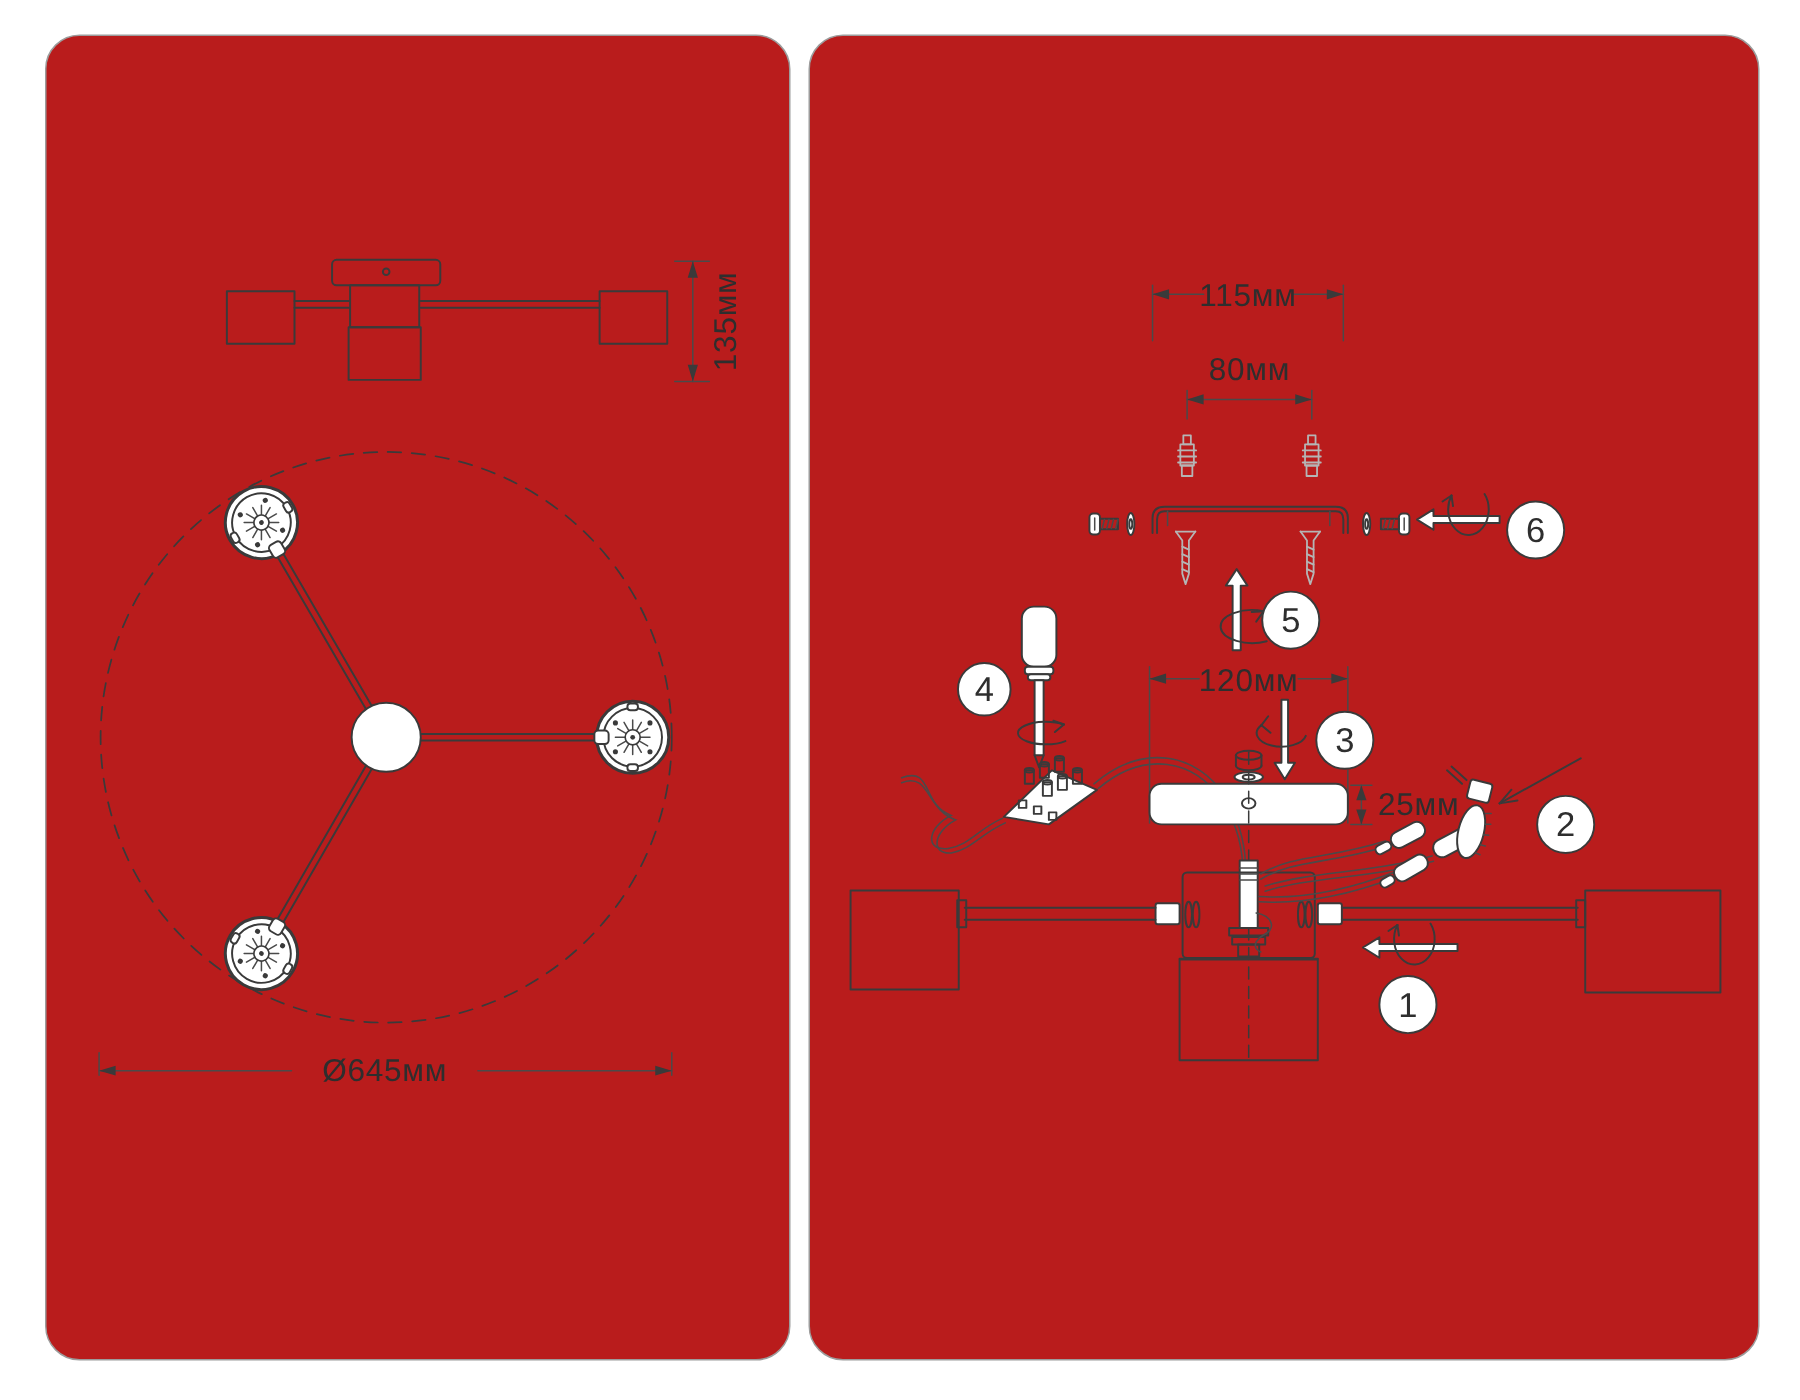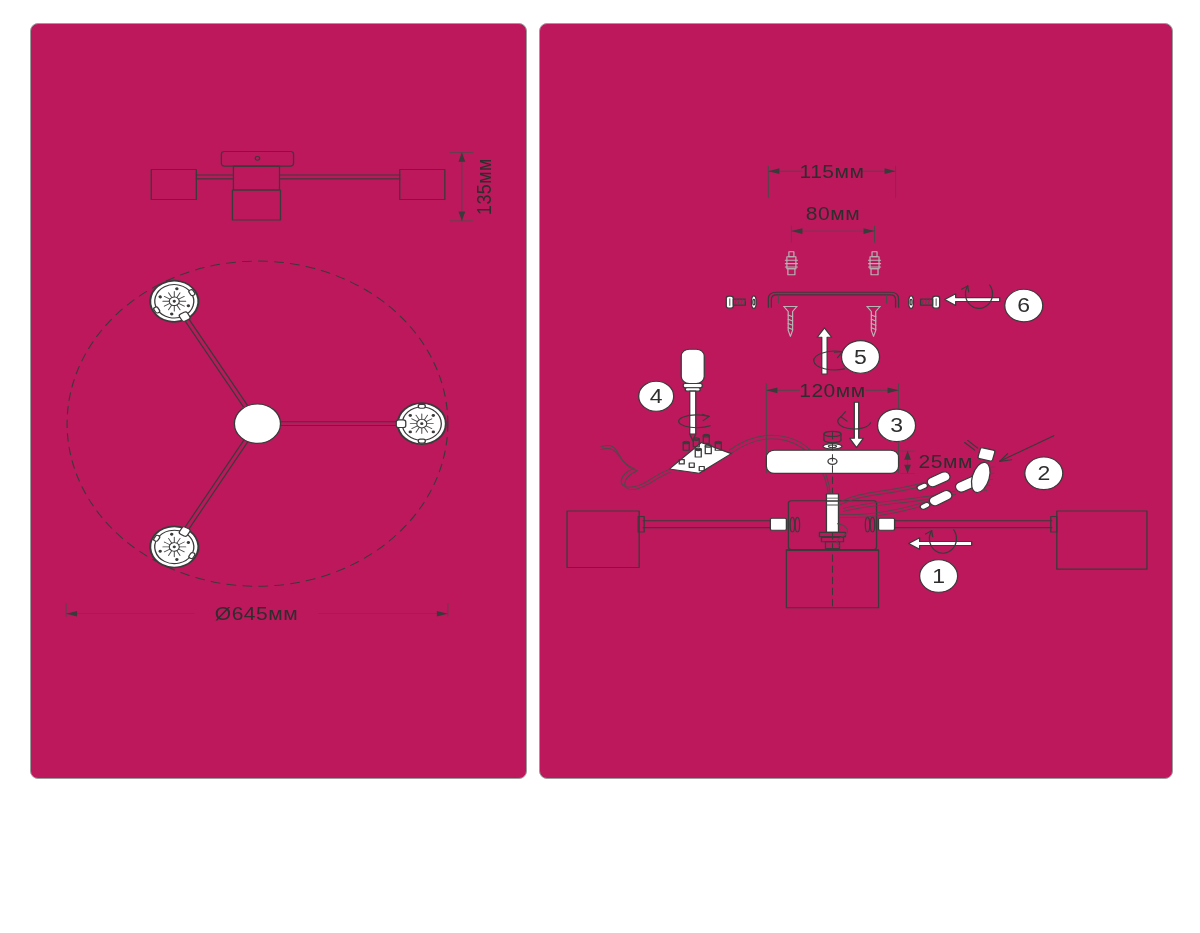--- a/index.html
+++ b/index.html
@@ -1,19 +1,19 @@
 <!DOCTYPE html>
 <html><head>
 <meta charset="utf-8">
 <style>
   html,body{margin:0;padding:0;background:#ffffff;}
   .stage{position:relative;width:1200px;height:933px;background:#ffffff;overflow:hidden;
          font-family:"Liberation Sans",sans-serif;}
-  .panel{position:absolute;top:23px;height:756px;border:1.6px solid #9c9c9c;border-radius:8px;
-         box-sizing:border-box;background:#be185d;}
+  .panel{position:absolute;top:23px;height:884px;border:1.6px solid #9c9c9c;border-radius:23px;
+         box-sizing:border-box;background:#b91c1c;}
   #panel-left{left:30px;width:497px;}
   #panel-right{left:539px;width:634px;}
   .panel svg{position:absolute;left:0;top:0;width:100%;height:100%;}
   
   .ln{fill:none;stroke:#3a3a3a;stroke-width:1.3;stroke-linecap:round;stroke-linejoin:round;}
   .lnw{fill:#ffffff;stroke:#3a3a3a;stroke-width:1.3;stroke-linecap:round;stroke-linejoin:round;}
   .thin{fill:none;stroke:#4a4a4a;stroke-width:1;stroke-linecap:round;}
   .wire{fill:none;stroke:#4a4a4a;stroke-width:1.05;stroke-linecap:round;}
   .ghost{fill:none;stroke:#b5b5b5;stroke-width:1.2;stroke-linecap:round;stroke-linejoin:round;}
   .dash{stroke-dasharray:9 7;stroke-width:1.15;}

